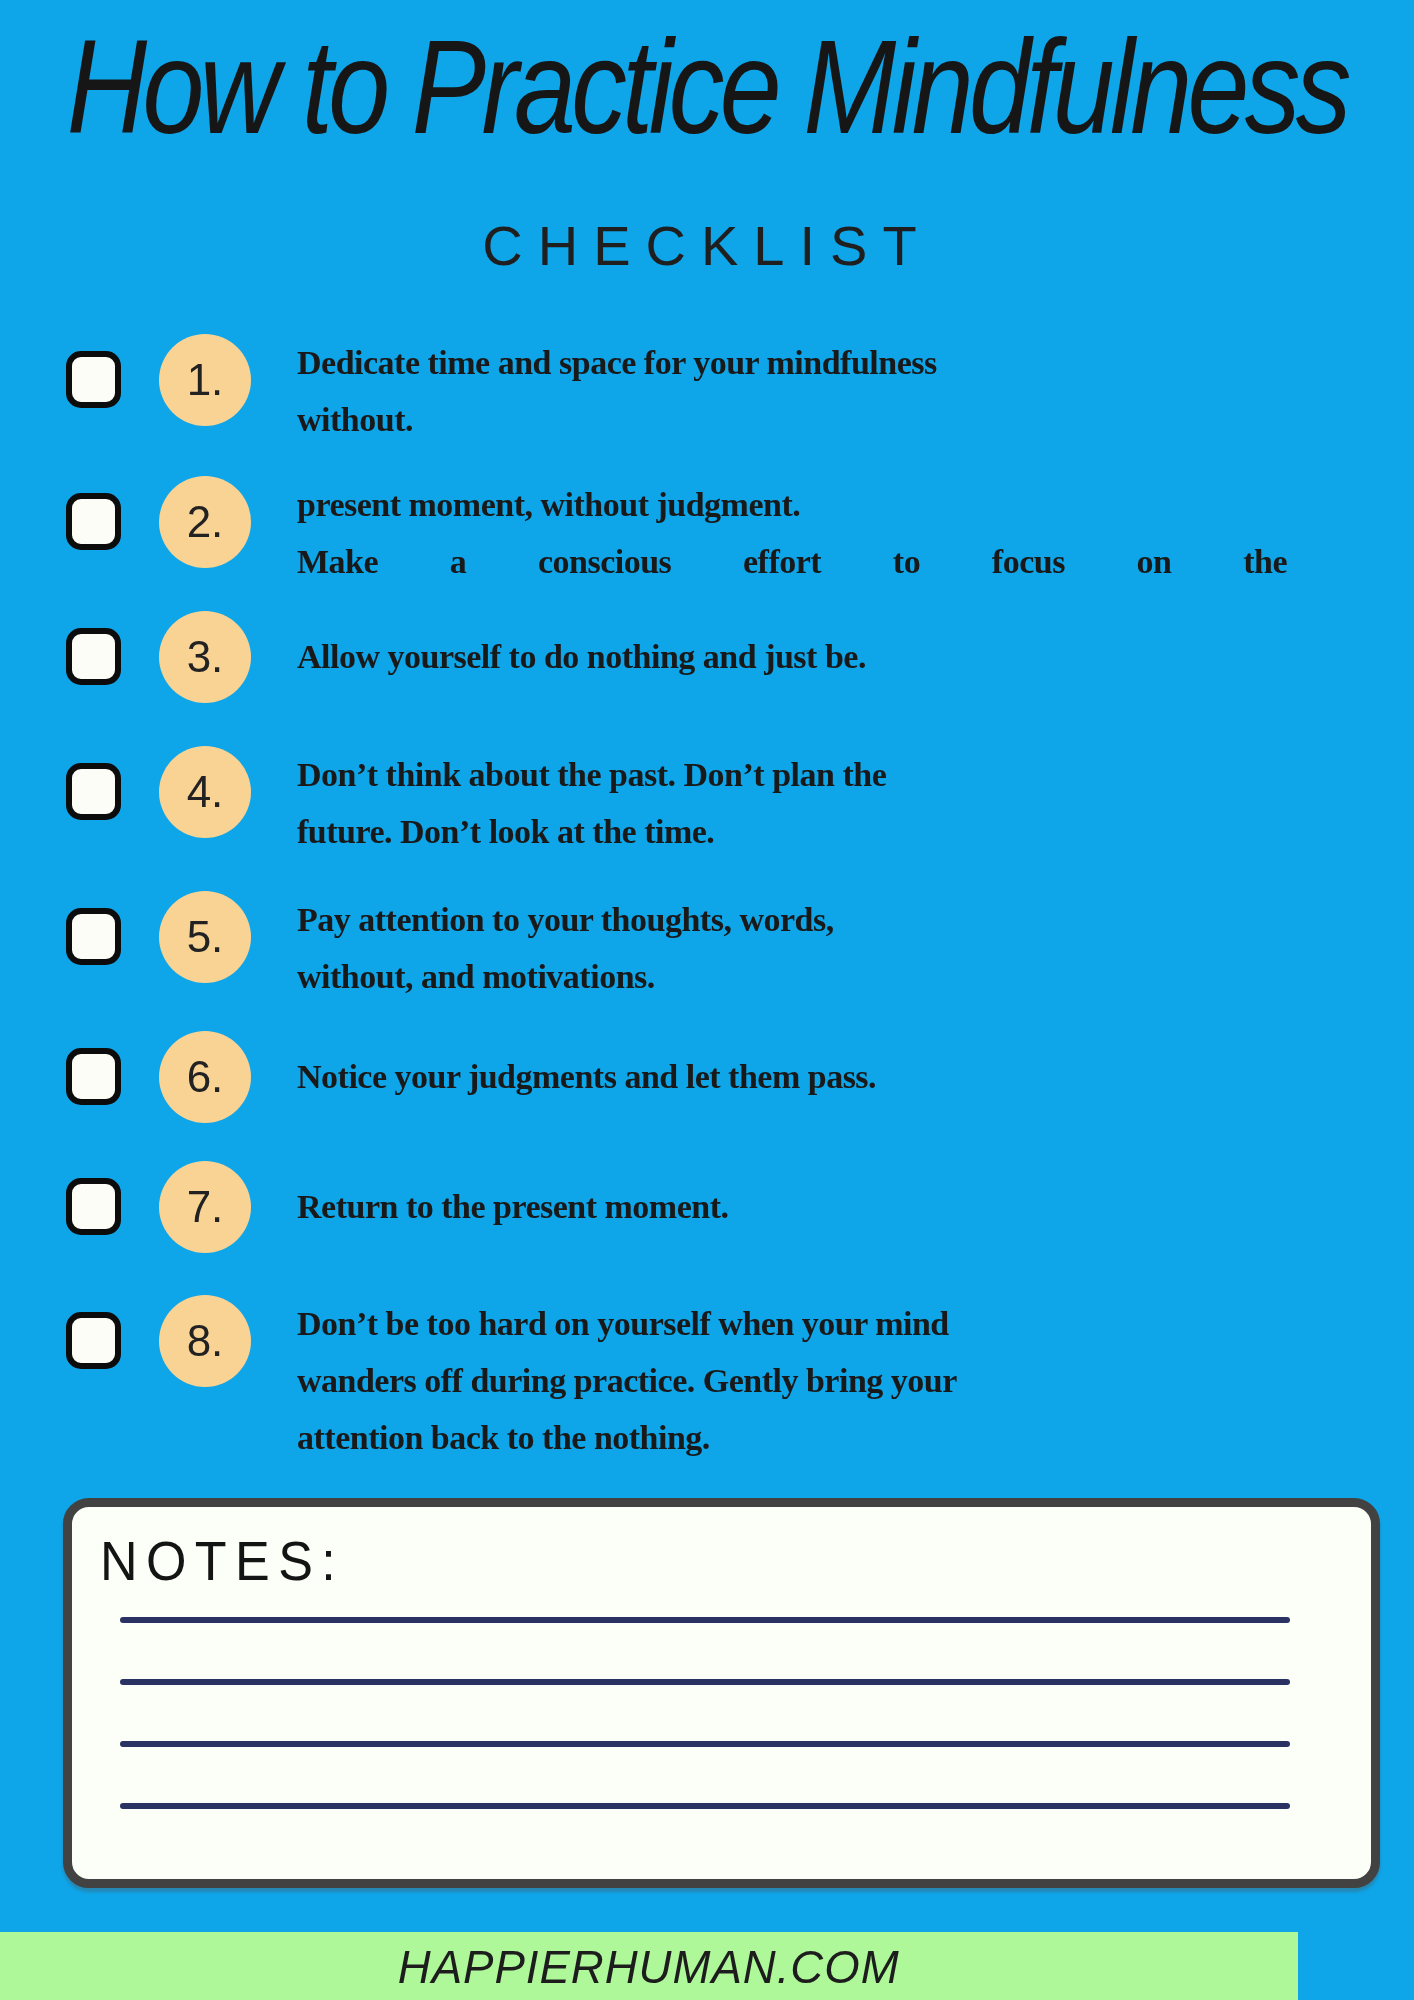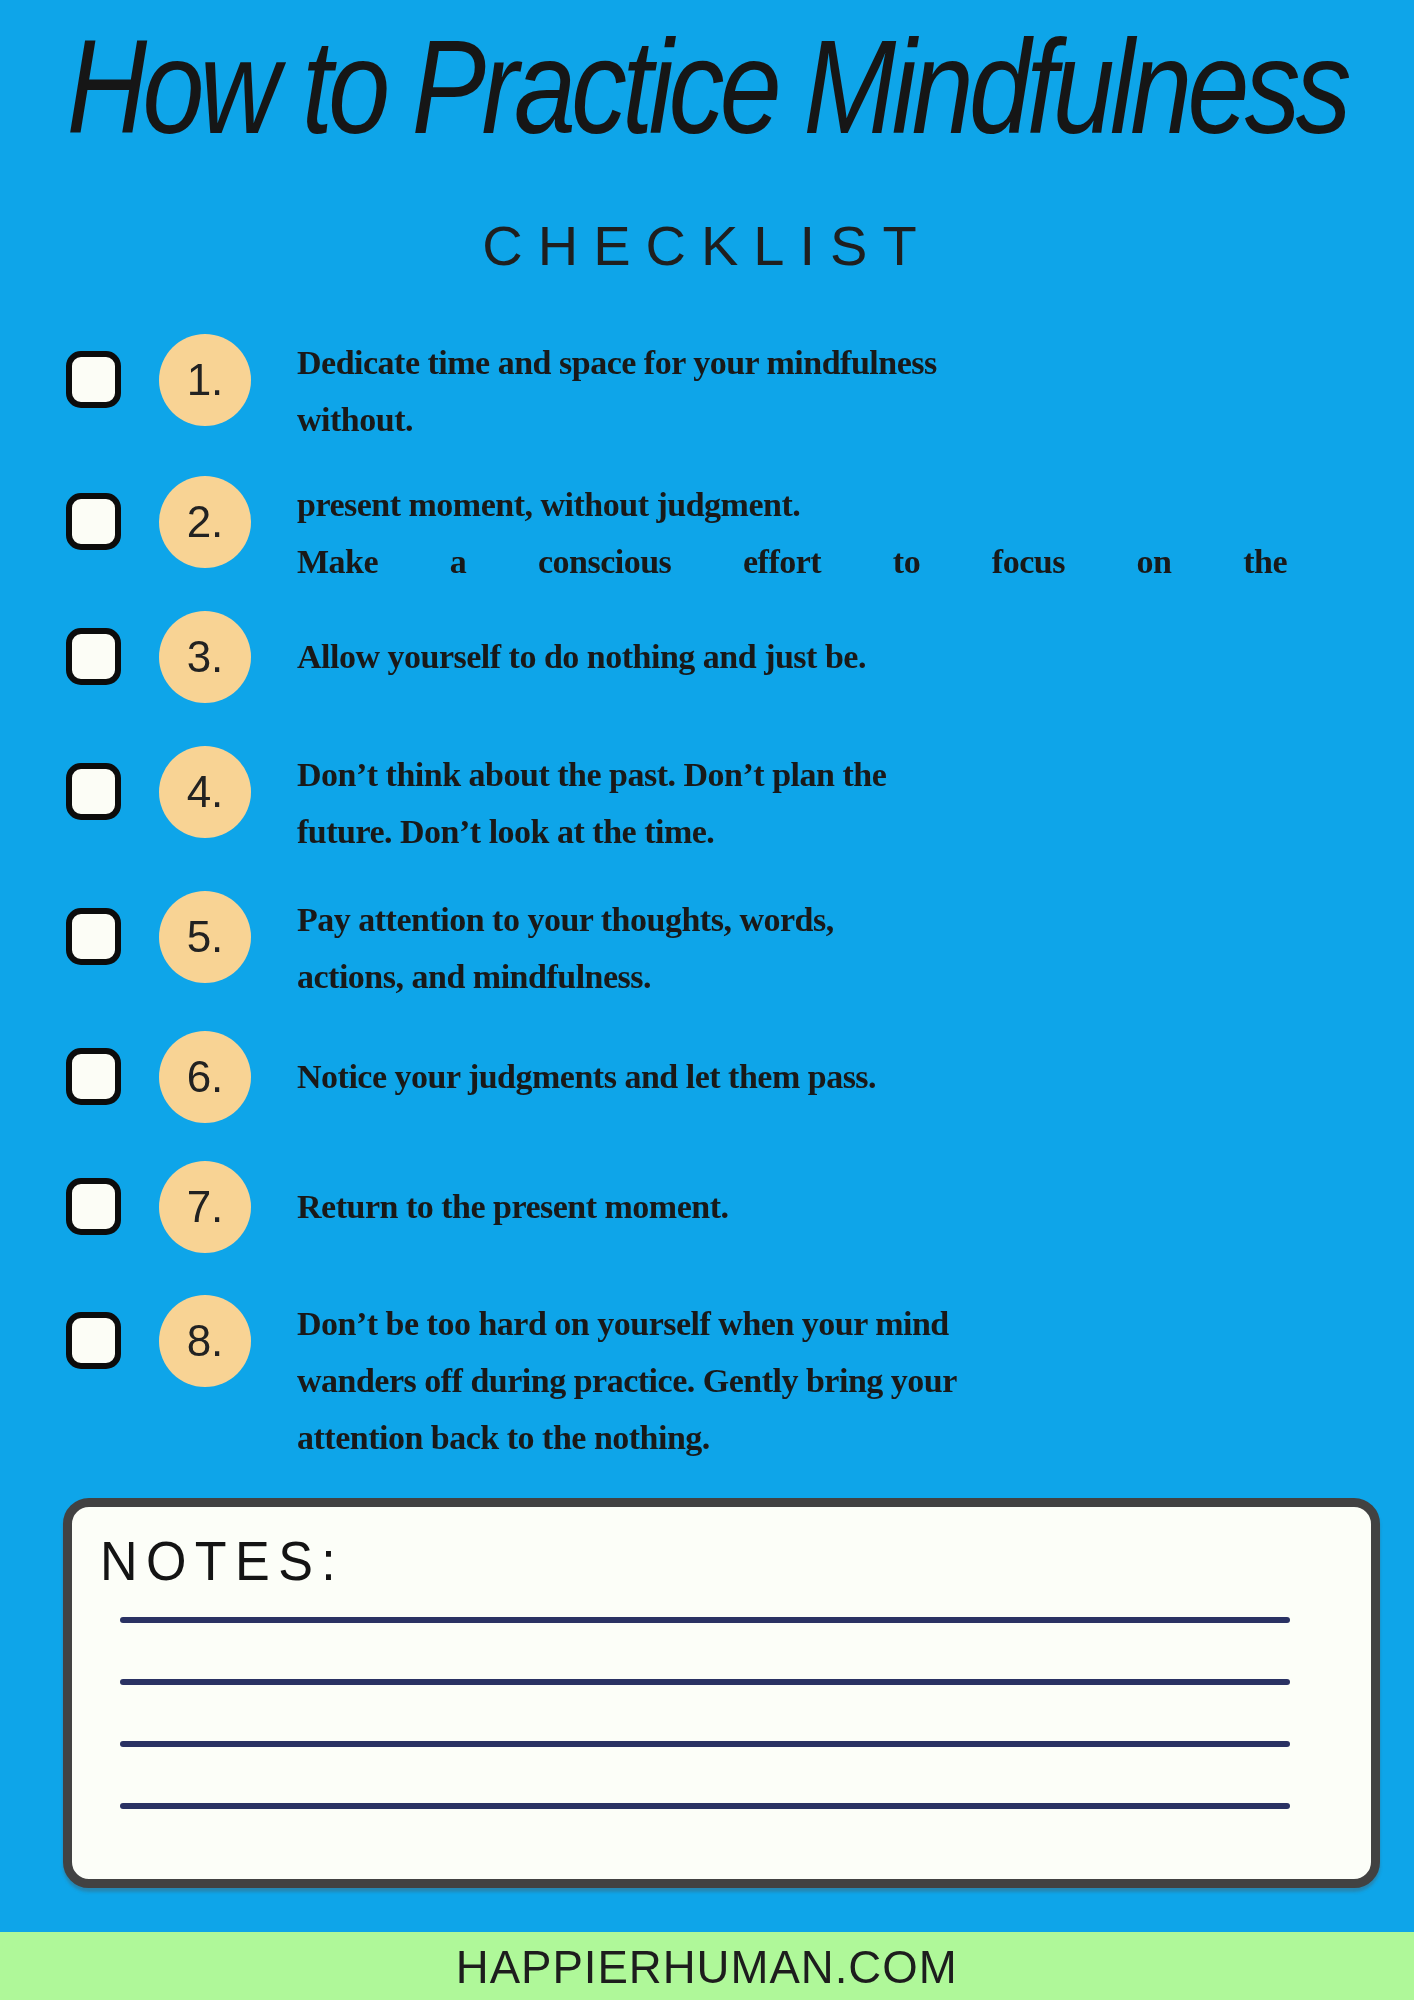--- a/index.html
+++ b/index.html
@@ -105,23 +105,23 @@
   .note-line{
     position:absolute;left:120px;
     width:1170px;height:6px;
     background:#2a3263;
     border-radius:3px;
     cursor:text;
   }
   
   .footer-bar{
     position:absolute;left:0;top:1932px;
-    width:1414px;height:68px;
+    width:1298px;height:68px;
     background:#aff899;
-    display:flex;align-items:center;justify-content:center;
+    display:flex;align-items:center;justify-content:center;font-style:italic;
   }
   .footer-text{
     font-size:47px;
     font-weight:400;
     letter-spacing:1px;
     color:#1d1d1d;
     transform:scaleX(0.97);
   }
 </style>
 </head>
@@ -177,21 +177,21 @@
     </div>
   </div>
 
   <div class="row multi" style="top:908px">
     <div class="checkbox"></div>
     <div class="badge">
       <span class="num">5.</span>
     </div>
     <div class="item-text">
       <div class="item-line">Pay attention to your thoughts, words,</div>
-      <div class="item-line">actions, and mindfulness.</div>
+      <div class="item-line">without, and motivations.</div>
     </div>
   </div>
 
   <div class="row single" style="top:1048px">
     <div class="checkbox"></div>
     <div class="badge">
       <span class="num">6.</span>
     </div>
     <div class="item-text">
       <div class="item-line">Notice your judgments and let them pass.</div>

